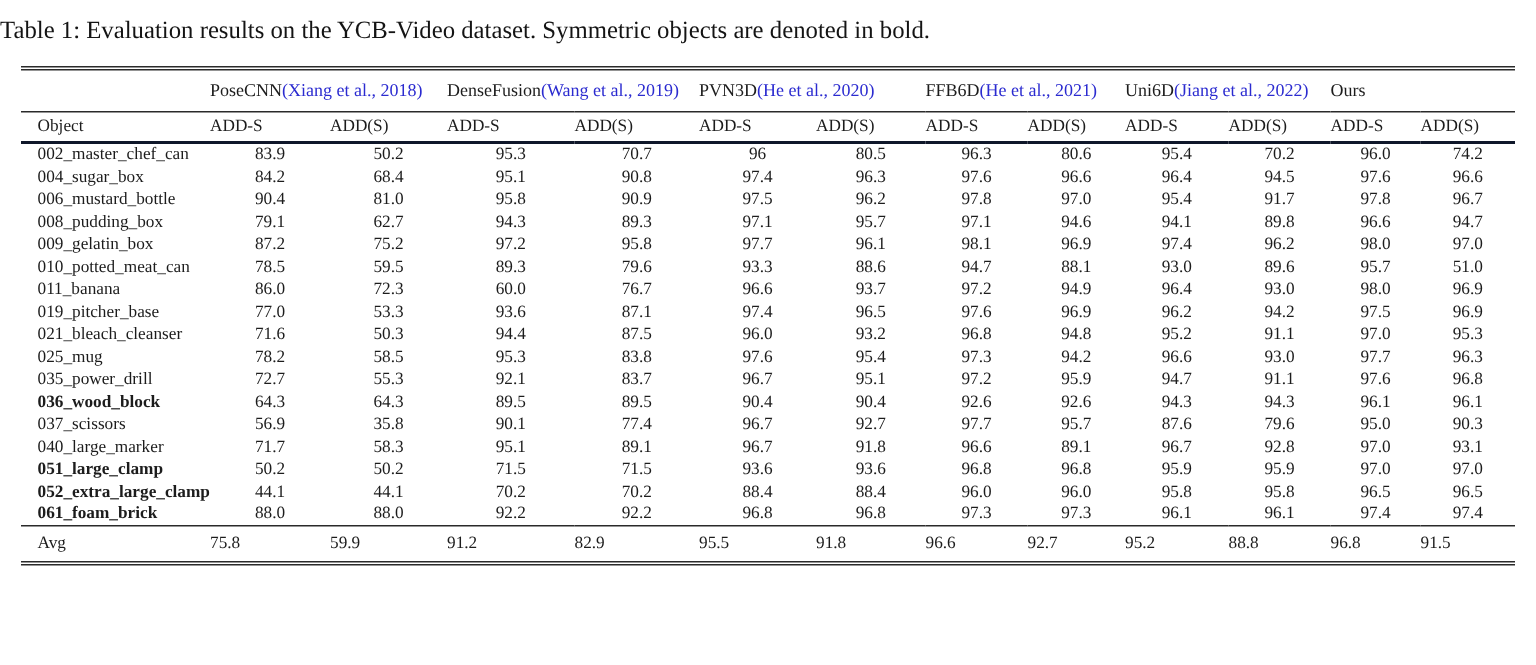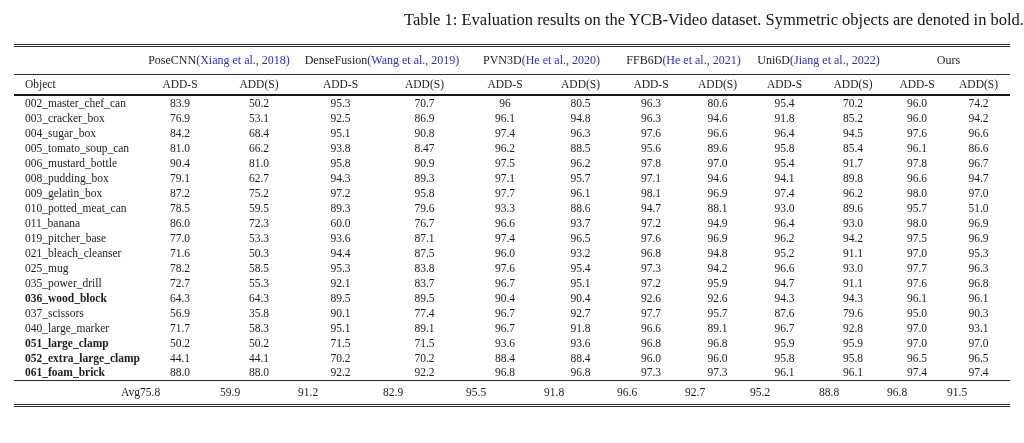--- a/index.html
+++ b/index.html
@@ -1,20 +1,20 @@
 <!DOCTYPE html>
 <html style="--cite-color: #2b2bd0;"><head>
 <meta charset="utf-8">
 <style>
   * { margin:0; padding:0; box-sizing:border-box; }
   html,body { width:1024px; height:443px; background:#ffffff; overflow:hidden; }
   body { font-family:"Liberation Serif", serif; color:#1c1c1c; }
 
   .caption {
-    text-align:right;
+    text-align:left;
     padding-top:9px;
     font-size:16.5px;
     line-height:22px;
     color:#141414;
   }
 
   .tablewrap { margin:13px 14px 0 14px; }
 
   .rule-double {
     height:3px;
@@ -22,31 +22,31 @@
     border-bottom:1.2px solid #2a2a2a;
   }
 
   table {
     width:100%;
     border-collapse:collapse;
     table-layout:fixed;
     font-size:11.5px;
   }
 
-  thead th { font-weight:normal; text-align:center; }
+  thead th { font-weight:normal; text-align:left; }
   thead tr.group-row th { border-bottom:1px solid #2a2a2a; height:27px; font-size:12px; }
   thead tr.cols-row th { border-bottom:2px solid #0f172a; height:21px; }
   th.obj-h, td.obj { text-align:left; padding-left:11px; }
 
   tbody td { height:15px; text-align:center; line-height:14px; white-space:nowrap; }
   td.obj { white-space:nowrap; }
   tr.sym td.obj { font-weight:bold; }
 
   tfoot td { border-top:1px solid #2a2a2a; height:24px; text-align:left; }
-  tfoot td.obj { text-align:right; }
+  tfoot td.obj { text-align:left; }
 
   .cite { color:var(--cite-color,#2b2bd0); }
 </style>
 </head>
 <body>
 
 <div class="caption">Table 1: Evaluation results on the YCB-Video dataset. Symmetric objects are denoted in bold.</div>
 
 <div class="tablewrap">
   <div class="rule-double"></div>
@@ -102,63 +102,33 @@
           <td>96</td>
           <td>80.5</td>
           <td>96.3</td>
           <td>80.6</td>
           <td>95.4</td>
           <td>70.2</td>
           <td>96.0</td>
           <td>74.2</td>
         </tr>
         <tr>
-          <td class="obj">003_cracker_box</td>
-          <td>76.9</td>
-          <td>53.1</td>
-          <td>92.5</td>
-          <td>86.9</td>
-          <td>96.1</td>
-          <td>94.8</td>
-          <td>96.3</td>
-          <td>94.6</td>
-          <td>91.8</td>
-          <td>85.2</td>
-          <td>96.0</td>
-          <td>94.2</td>
-        </tr>
-        <tr>
           <td class="obj">004_sugar_box</td>
           <td>84.2</td>
           <td>68.4</td>
           <td>95.1</td>
           <td>90.8</td>
           <td>97.4</td>
           <td>96.3</td>
           <td>97.6</td>
           <td>96.6</td>
           <td>96.4</td>
           <td>94.5</td>
           <td>97.6</td>
           <td>96.6</td>
-        </tr>
-        <tr>
-          <td class="obj">005_tomato_soup_can</td>
-          <td>81.0</td>
-          <td>66.2</td>
-          <td>93.8</td>
-          <td>8.47</td>
-          <td>96.2</td>
-          <td>88.5</td>
-          <td>95.6</td>
-          <td>89.6</td>
-          <td>95.8</td>
-          <td>85.4</td>
-          <td>96.1</td>
-          <td>86.6</td>
         </tr>
         <tr>
           <td class="obj">006_mustard_bottle</td>
           <td>90.4</td>
           <td>81.0</td>
           <td>95.8</td>
           <td>90.9</td>
           <td>97.5</td>
           <td>96.2</td>
           <td>97.8</td>

